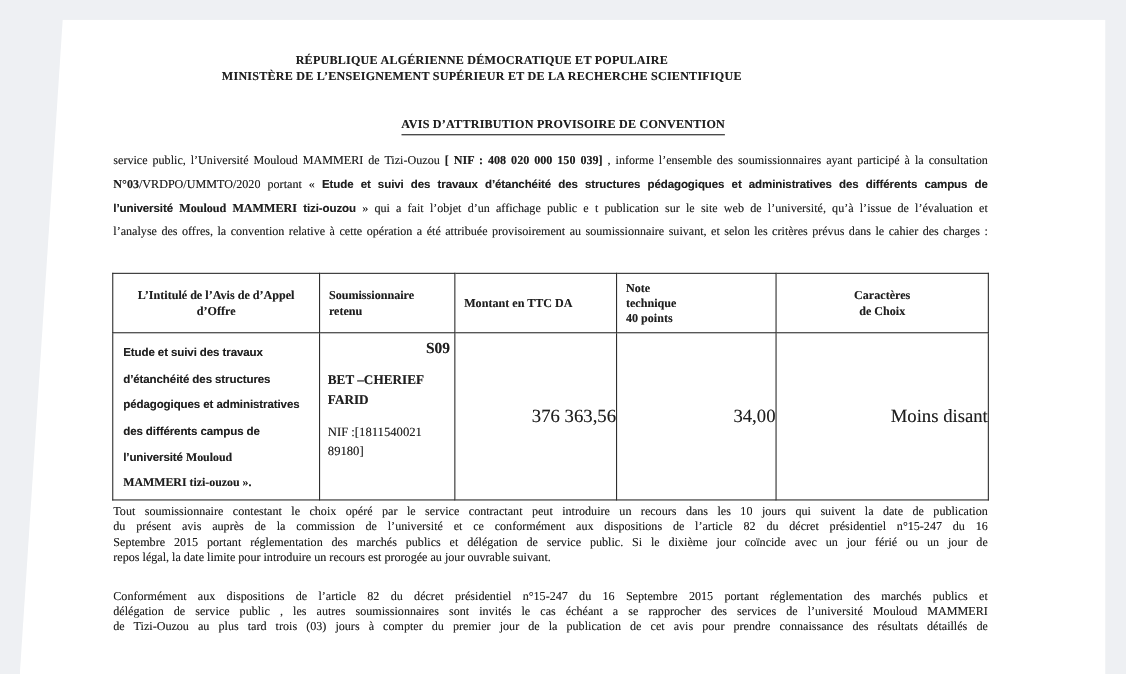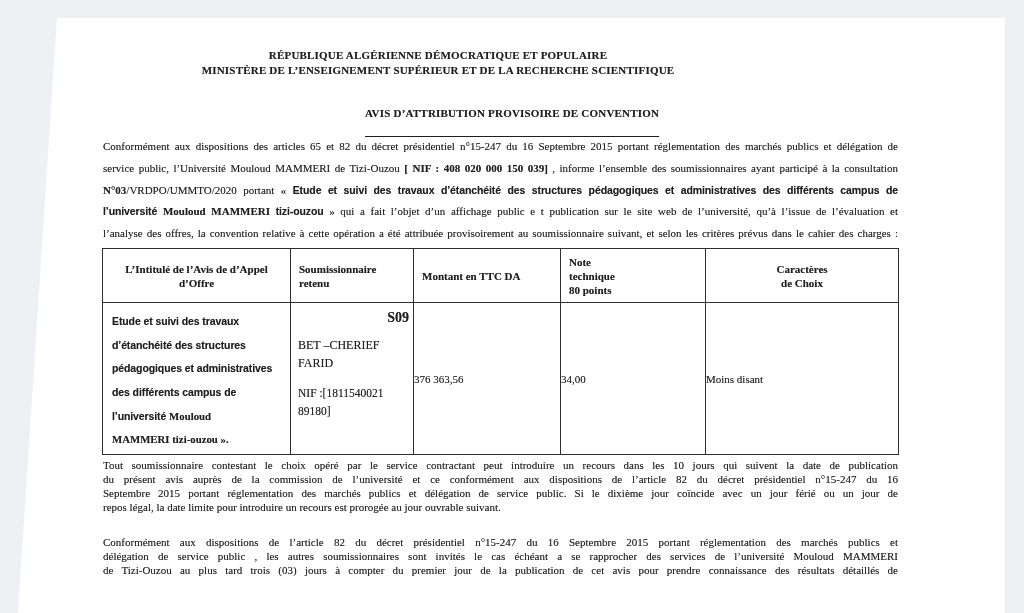--- a/index.html
+++ b/index.html
@@ -11,21 +11,21 @@
   .page-bg{
     position:absolute;inset:0;background:#ffffff;
     clip-path:polygon(57px 18px,1005px 18px,1005px 613px,18px 613px);
   }
   .content{position:absolute;left:0;top:0;width:1024px;height:613px;
     text-shadow:0 0 .35px rgba(20,20,20,.45);}
   .hdr{position:absolute;left:0;top:48px;width:876px;text-align:center;
     font-weight:bold;font-size:11px;line-height:15px;letter-spacing:.2px;}
   .title-wrap{position:absolute;left:0;top:103px;width:1024px;text-align:center;}
   .title-text{display:inline-block;font-weight:bold;font-size:11px;
-    border-bottom:1.2px solid #1f1f1f;padding-bottom:17px;letter-spacing:.2px;}
+    border-bottom:1.2px solid #1f1f1f;padding-bottom:3px;letter-spacing:.2px;}
   .para{position:absolute;left:103px;width:795px;font-size:11px;}
   .para .line{text-align:justify;text-align-last:justify;overflow:hidden;}
   .para .line.ll{text-align-last:left;}
   .p1{top:136px;} .p1 .line{height:21.8px;line-height:21.8px;}
   .p2{top:458px;} .p2 .line,.p3 .line{height:14px;line-height:14px;}
   .p3{top:535px;}
   .b{font-weight:bold;}
   .sans{font-family:"Liberation Sans",sans-serif;font-size:10.5px;letter-spacing:-.1px;}
   .award-table{position:absolute;left:102px;top:248px;border-collapse:collapse;
     table-layout:fixed;width:796px;}
@@ -35,42 +35,41 @@
   .award-table th.l{text-align:left;padding-left:8px;}
   .award-table th.c{text-align:center;margin-top:18px;}
   .award-table .body-row td{height:144px;}
   td.intitule{vertical-align:top;padding:7px 1px 0 9px;}
   td.intitule .line{height:23.7px;line-height:23.7px;text-align:center;
     text-align-last:left;white-space:nowrap;overflow:hidden;
     font-weight:bold;font-size:10.8px;}
   td.intitule .sans{font-size:10.5px;}
   td.soum{vertical-align:top;padding:7px 4px 0 7px;}
   .s-code{font-size:14px;font-weight:bold;line-height:16px;text-align:right;}
-  .s-name{margin-top:11px;font-weight:normal;font-size:12px;line-height:17.5px;}
+  .s-name{margin-top:11px;font-weight:bold;font-size:12px;line-height:17.5px;}
   .s-nif{margin-top:13px;font-size:11.5px;line-height:17.5px;}
-  td.val{text-align:left;font-size:11px;}
+  td.val{text-align:right;font-size:17px;}
 </style>
 </head>
 <body>
 
 <div class="page-bg"></div>
 
 <div class="content">
 
   <div class="hdr">
       <div>RÉPUBLIQUE ALGÉRIENNE DÉMOCRATIQUE ET POPULAIRE</div>
       <div>MINISTÈRE DE L’ENSEIGNEMENT SUPÉRIEUR ET DE LA RECHERCHE SCIENTIFIQUE</div>
     </div>
 
   <div class="title-wrap">
     <span class="title-text">AVIS D’ATTRIBUTION PROVISOIRE DE CONVENTION</span>
   </div>
 
   <div class="para p1">
-      <div class="line"><span>Conformément aux dispositions des articles 65 et 82 du décret présidentiel n°15-247 du 16 Septembre 2015 portant réglementation des marchés publics et délégation de</span></div>
       <div class="line"><span>service public, l’Université Mouloud MAMMERI de Tizi-Ouzou </span><span class="b">[ NIF : 408 020 000 150 039]</span><span> , informe l’ensemble des soumissionnaires ayant participé à la consultation</span></div>
       <div class="line"><span class="b">N°03</span><span>/VRDPO/UMMTO/2020 portant « </span><span class="b sans">Etude et suivi des travaux d’étanchéité des structures pédagogiques et administratives des différents campus de</span></div>
       <div class="line"><span class="b sans">l’université </span><span class="b">Mouloud MAMMERI</span><span class="b sans"> tizi-ouzou</span><span> » qui a fait l’objet d’un affichage public e t publication sur le site web de l’université, qu’à l’issue de l’évaluation et</span></div>
       <div class="line"><span>l’analyse des offres, la convention relative à cette opération a été attribuée provisoirement au soumissionnaire suivant, et selon les critères prévus dans le cahier des charges :</span></div>
     </div>
 
   <table class="award-table">
     <colgroup>
       <col style="width:188px">
         <col style="width:123px">
@@ -87,21 +86,21 @@
       <th class="l">
             <div>Soumissionnaire</div>
             <div>retenu</div>
           </th>
       <th class="l">
             <div>Montant en TTC DA</div>
           </th>
       <th class="l">
             <div>Note</div>
             <div>technique</div>
-            <div>80 points</div>
+            <div>40 points</div>
           </th>
       <th class="c">
             <div>Caractères</div>
             <div>de Choix</div>
           </th>
     </tr>
     <tr class="body-row">
       <td class="intitule">
             <div class="line"><span class="b sans">Etude et suivi des travaux</span></div>
             <div class="line"><span class="b sans">d’étanchéité des structures</span></div>

